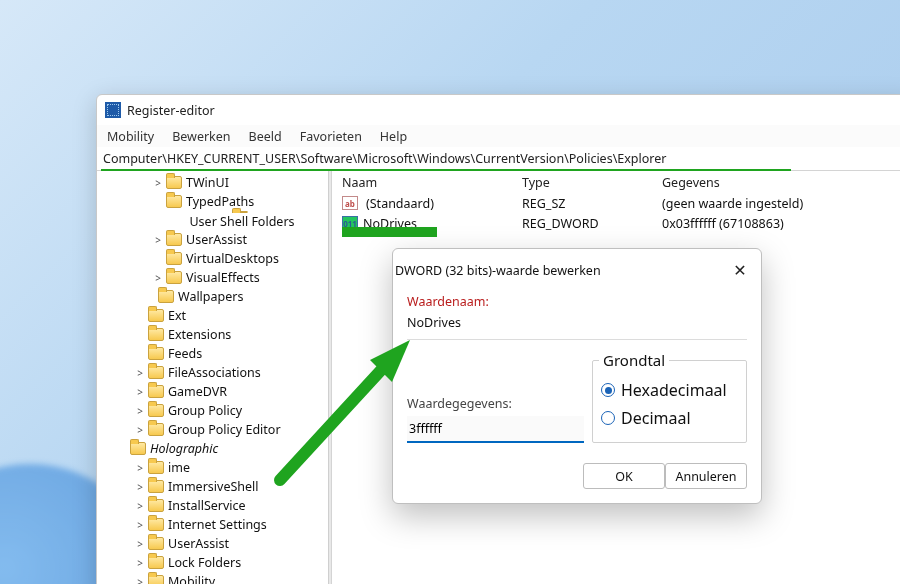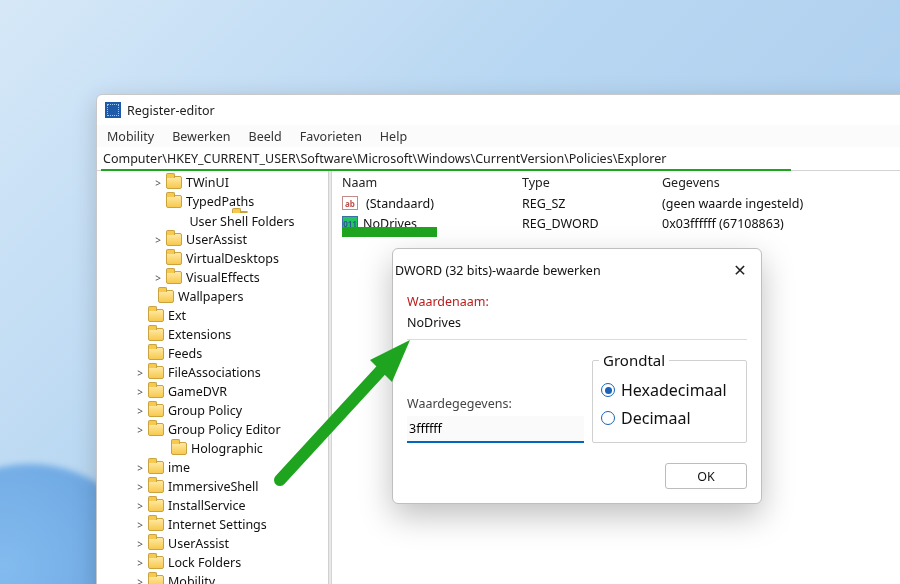--- a/index.html
+++ b/index.html
@@ -140,21 +140,21 @@
         <div class="node" style="padding-left: 38px;">
           <span class="exp">&gt;</span>
           <span class="fold"></span>
           <span>Group Policy</span>
         </div>
         <div class="node" style="padding-left: 38px;">
           <span class="exp">&gt;</span>
           <span class="fold"></span>
           <span>Group Policy Editor</span>
         </div>
-        <div class="node" style="padding-left: 61px;">
+        <div class="node" style="padding-left: 20px; font-style: italic;">
           <span class="exp"></span>
           <span class="fold"></span>
           <span>Holographic</span>
         </div>
         <div class="node" style="padding-left: 38px;">
           <span class="exp">&gt;</span>
           <span class="fold"></span>
           <span>ime</span>
         </div>
         <div class="node" style="padding-left: 38px;">
@@ -240,20 +240,21 @@
         </div>
         <div class="radio-row">
           <span class="radio"></span>
           <span>Decimaal</span>
         </div>
       </fieldset>
     </div>
   </div>
   <div class="dlg-btns">
     <div class="btn">OK</div>
+    <div class="btn">Annuleren</div>
   </div>
 </div>
 
 <svg class="arrow" viewBox="0 0 160 160">
   <defs></defs>
   <line x1="20" y1="150" x2="135" y2="25" stroke="#1fa41f" stroke-width="12" stroke-linecap="round"></line>
   <polygon points="150,10 110,30 132,52" fill="#1fa41f"></polygon>
 </svg>
 
 </body></html>

